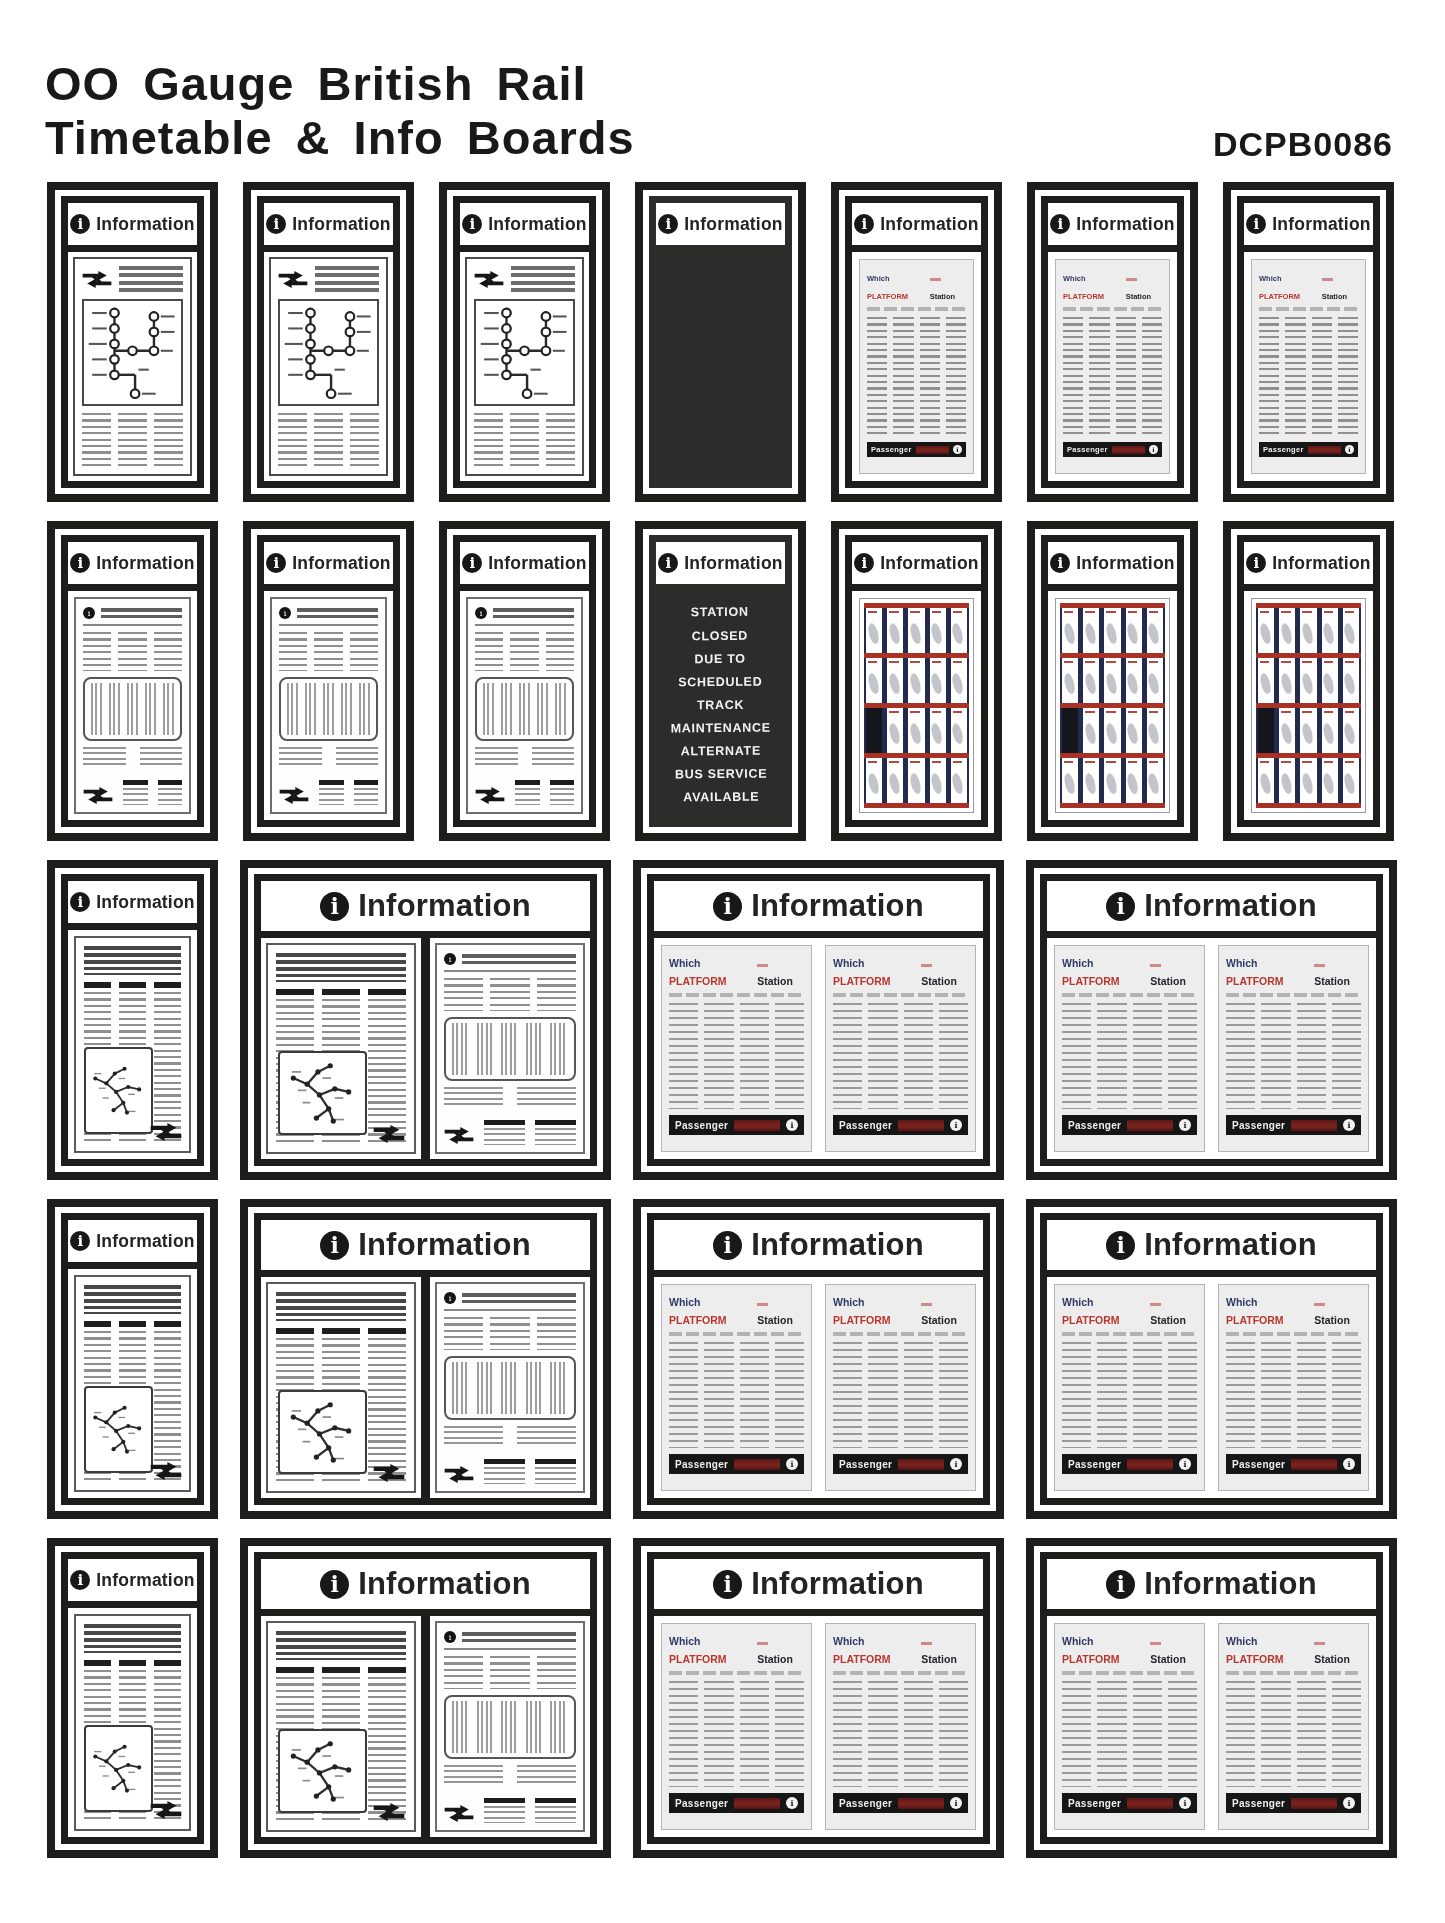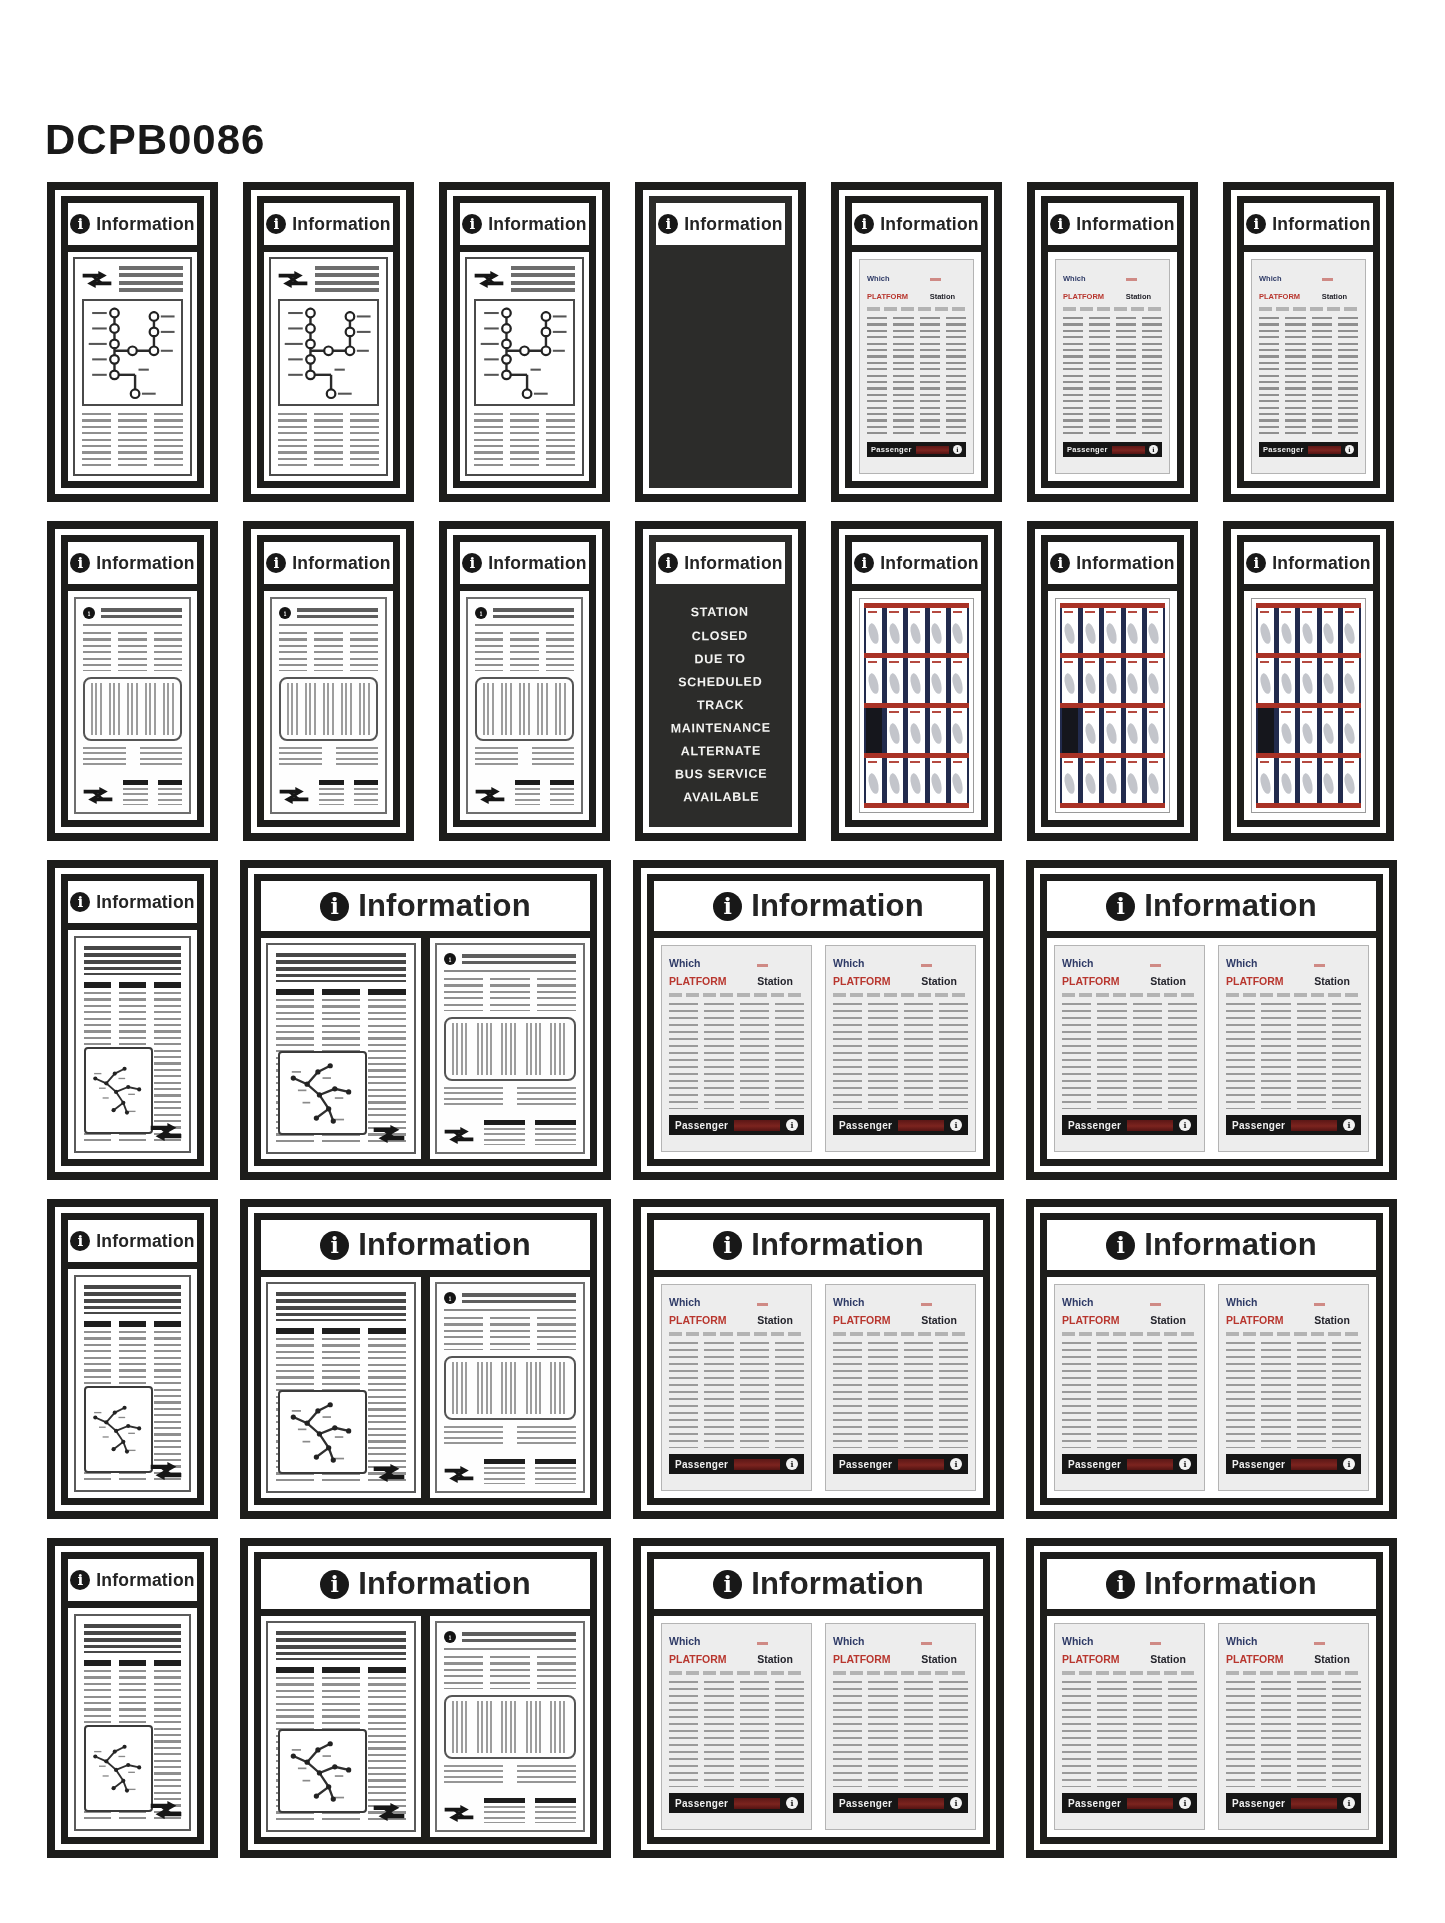--- a/index.html
+++ b/index.html
@@ -3,21 +3,21 @@
 <meta charset="utf-8">
 <style>
   html,body{margin:0;padding:0;background:#fff;}
   body{width:1445px;height:1923px;overflow:hidden;font-family:"Liberation Sans",sans-serif;}
   .page{position:relative;width:1445px;height:1923px;background:#fff;}
 
   
   .masthead{height:176px;box-sizing:border-box;display:flex;justify-content:space-between;
     align-items:flex-end;padding:20px 52px 10px 45px;}
   .title{font-weight:bold;color:#191919;font-size:47px;line-height:1.16;letter-spacing:1px;word-spacing:9px;}
-  .code{font-weight:bold;color:#191919;font-size:42px;letter-spacing:1px;padding-bottom:2px;}
+  .code{font-weight:bold;color:#191919;font-size:34px;letter-spacing:1px;padding-bottom:2px;}
 
   
   .sheet-grid{display:flex;flex-direction:column;gap:19px;padding:6px 48px 0 47px;}
   .brow{display:flex;gap:25px;}
   .brow.mixed{gap:22px;}
 
   
   .board{box-sizing:border-box;height:320px;background:#1d1d1b;padding:8px;flex:0 0 171px;width:171px;}
   .board.wide{flex:1 1 368px;width:auto;}
   .bin{box-sizing:border-box;height:100%;border:6px solid #fff;background:#1d1d1b;
@@ -125,20 +125,24 @@
   .news-br svg{width:100%;height:100%;}
 
   .brlogo{flex:0 0 auto;width:30px;height:19px;}
   .brlogo svg{width:100%;height:100%;display:block;}
 </style>
 </head>
 <body>
 
 <div class="page">
   <div class="masthead">
+    <div class="title">
+      <div>OO Gauge British Rail</div>
+      <div>Timetable &amp; Info Boards</div>
+    </div>
     <div class="code">DCPB0086</div>
   </div>
   <div class="sheet-grid" id="rows">
       <div class="brow">
         <div class="board">
           <div class="bin">
             <div class="bhead">
               <span class="ci">i</span>
               <span class="bhead-label">Information</span>
             </div>

